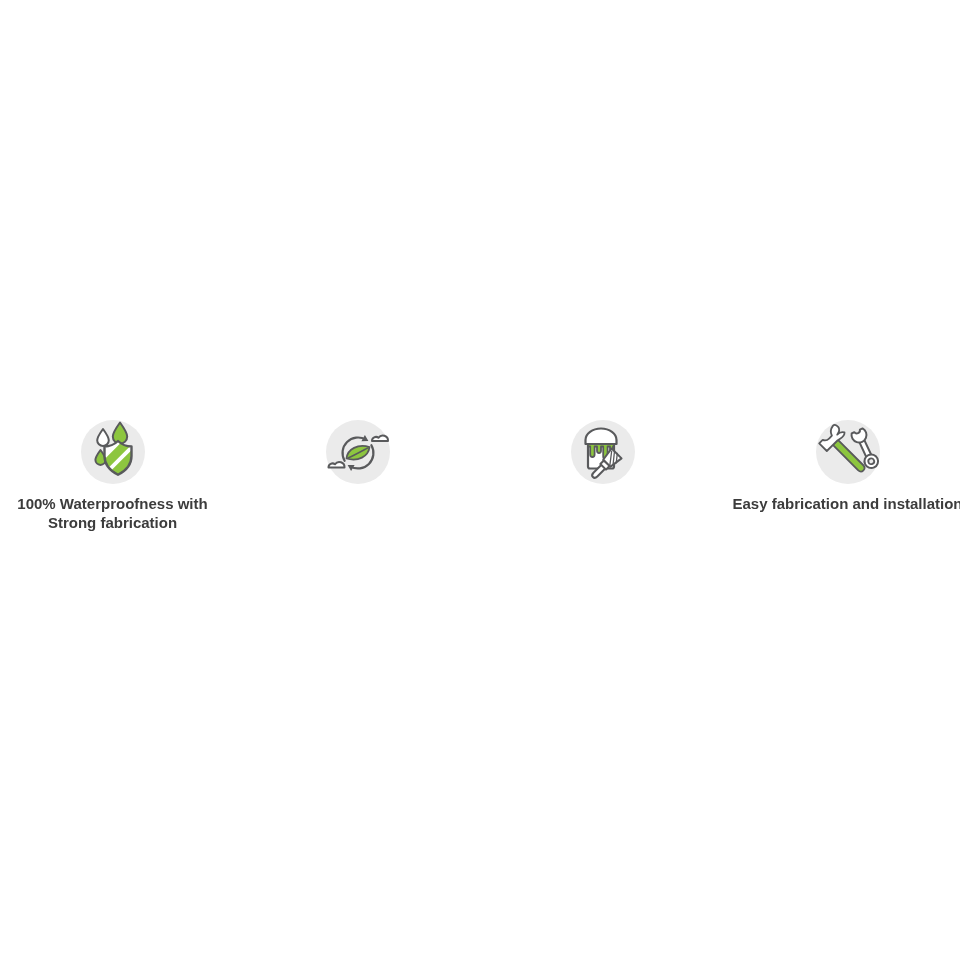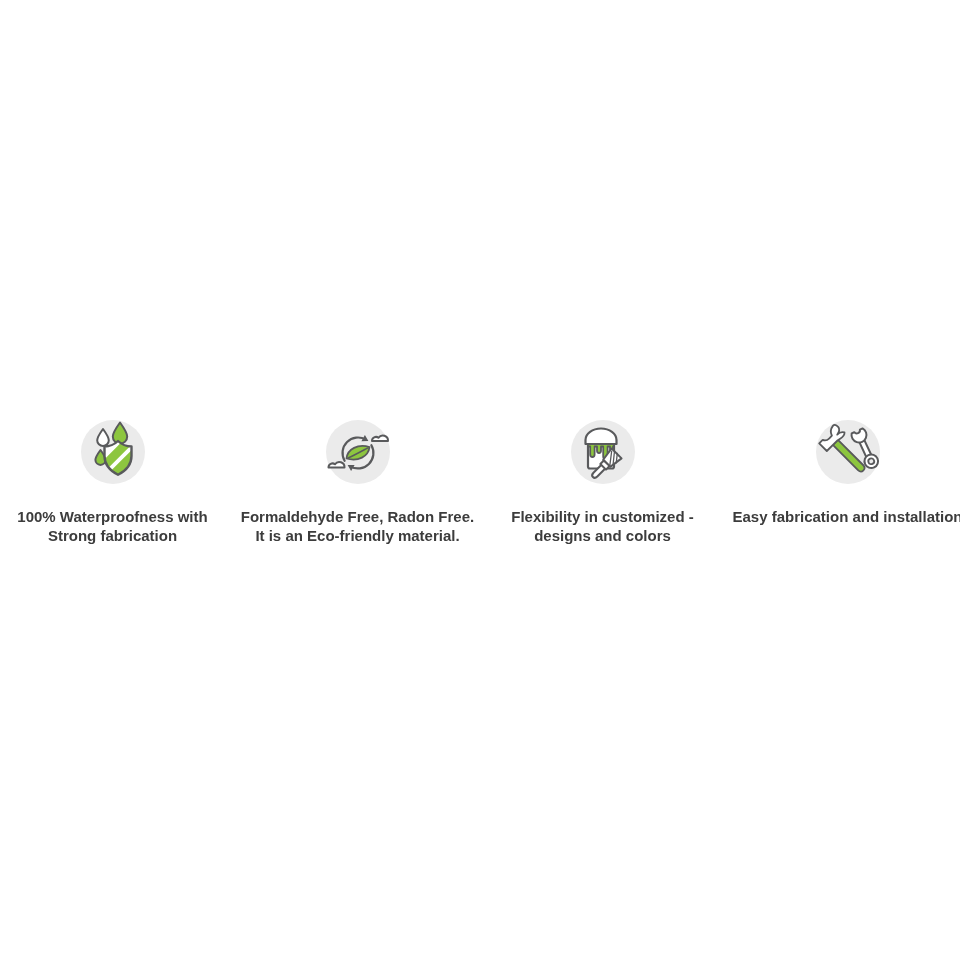--- a/index.html
+++ b/index.html
@@ -28,21 +28,21 @@
     background: var(--circle, #EBEBEB);
     position: relative;
     flex: none;
   }
   .icon-circle svg {
     position: absolute; top: 0; left: 0;
     overflow: visible;
     display: block;
   }
   .caption {
-    margin-top: 23px;
+    margin-top: 10px;
     text-align: center;
     font-size: 15px;
     line-height: 19px;
     font-weight: bold;
     color: var(--ink-text, #3C3C3C);
   }
   .caption span { display: block; white-space: nowrap; }
   .caption span:empty { display: none; }
 
   
@@ -95,24 +95,20 @@
         <path class="s" style="stroke-width:2.2" d="M45.4 25.25 A15.5 15.5 0 0 1 24.25 46.4"></path>
         <path class="fi" d="M21.6 44.9 L28.6 44.9 L25.1 51 Z"></path>
 
         <path class="sg thin" style="stroke-width:1.8" d="M20.5 38.5 C21.5 29 32 23.5 43.5 27 C42.5 36.5 32 42 20.5 38.5 Z"></path>
         <path class="s thin" d="M22 38 C28 35.5 36 31 42 27.8"></path>
 
         <path class="sf" d="M46 21 a4 4 0 0 1 6.5 -3.2 a5.2 5.2 0 0 1 9.5 3.2 z"></path>
         <path class="sf" d="M2.5 47.5 a4 4 0 0 1 6.5 -3.2 a5.2 5.2 0 0 1 9.5 3.2 z"></path>
       </svg>
     </div>
-    <div class="caption">
-      <span>Formaldehyde Free, Radon Free.</span>
-      <span>It is an Eco-friendly material.</span>
-    </div>
   </div>
 
   <div class="feature">
     <div class="icon-circle">
       <svg width="64" height="64" viewBox="0 0 64 64">
 
         <path class="sf" style="stroke-width:2.2" d="M17 24 V46.5 Q17 48.5 19 48.5 H41 Q43 48.5 43 46.5 V24"></path>
 
         <path class="sf" style="stroke-width:2.2" d="M14.5 24 V20 A15.5 11.5 0 0 1 45.5 20 V24 Z"></path>
 
@@ -120,24 +116,20 @@
 
         <g transform="translate(35,44) rotate(-45)">
           <path class="sf" d="M-3 -2.7 H-15 Q-18.5 -2.7 -18.5 0 Q-18.5 2.7 -15 2.7 H-3 Z"></path>
           <path class="sf" d="M1 -5 L15 -7 L15 7 L1 5 Z"></path>
           <path class="sf" d="M-4 -4 H1 V4 H-4 Z"></path>
           <path class="s" style="stroke-width:1.3" d="M2 3.5 L13 -5"></path>
           <path class="s" style="stroke-width:1.3" d="M4.5 5.5 L15 -3"></path>
           <path class="s" style="stroke-width:1.3" d="M8 6.5 L15.5 0.5"></path>
         </g>
       </svg>
-    </div>
-    <div class="caption">
-      <span>Flexibility in customized -</span>
-      <span>designs and colors</span>
     </div>
   </div>
 
   <div class="feature">
     <div class="icon-circle">
       <svg width="64" height="64" viewBox="0 0 64 64">
 
         <g transform="translate(43,15) rotate(-25)">
           <path class="sf" d="M-2.7 3 H2.7 V25 H-2.7 Z"></path>
           <path class="sf" d="M-6 -4.5 A7.5 7.5 0 1 0 6 -4.5 L3.1 -4.5 A3.2 3.2 0 0 1 -3.1 -4.5 Z"></path>

